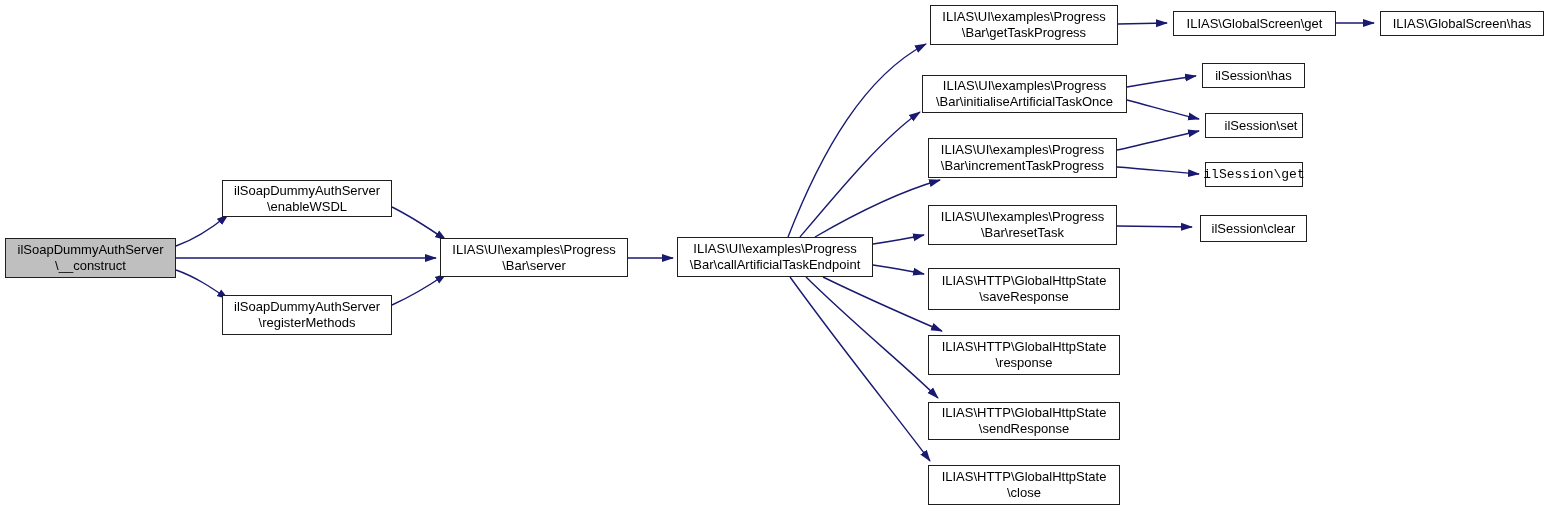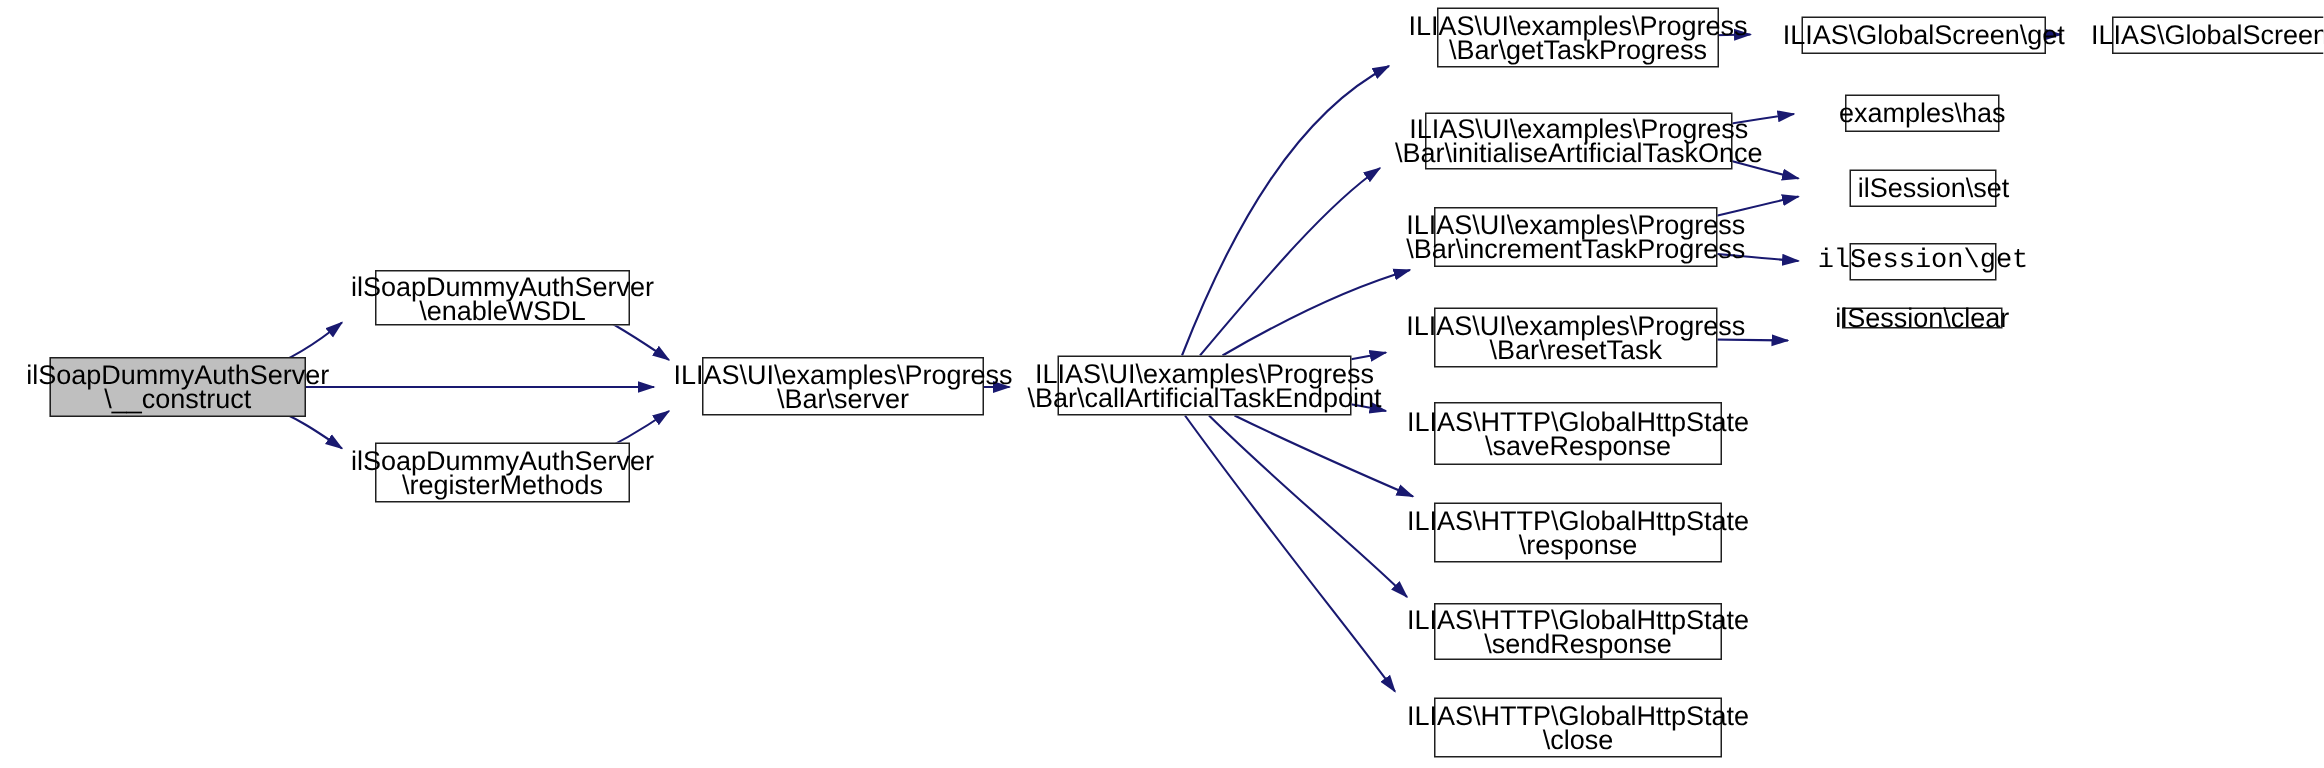--- a/index.html
+++ b/index.html
@@ -7,21 +7,21 @@
     position:relative;width:1549px;height:512px;background:#ffffff;
     font-family:"Liberation Sans",sans-serif;overflow:hidden;
   }
   svg.edge-layer{position:absolute;left:0;top:0;width:1549px;height:512px;}
   .edge{fill:none;stroke:#191970;stroke-width:1.4px;}
   .node{
     position:absolute;box-sizing:border-box;
     border:1.5px solid #1f1f1f;background:#ffffff;color:#000000;
     display:flex;align-items:center;justify-content:center;
     text-align:center;white-space:pre-line;
-    font-size:18px;line-height:16px;cursor:pointer;margin-left:28px;
+    font-size:13px;line-height:16px;cursor:pointer;
   }
   .node.hl{background:#bfbfbf;cursor:default;}
   .node.small{line-height:13px;}
 </style>
 </head>
 <body>
 
 <div class="canvas">
 
   <svg class="edge-layer" width="1549" height="512" viewBox="0 0 1549 512" xmlns="http://www.w3.org/2000/svg">
@@ -89,21 +89,21 @@
   <div class="node" style="left:928px;top:402px;width:192px;height:38px;">ILIAS\HTTP\GlobalHttpState
 \sendResponse</div>
 
   <div class="node" style="left:928px;top:465px;width:192px;height:40px;">ILIAS\HTTP\GlobalHttpState
 \close</div>
 
   <div class="node small" style="left:1380px;top:11px;width:164px;height:25px;">ILIAS\GlobalScreen\has</div>
 
   <div class="node small" style="left:1173px;top:11px;width:163px;height:25px;">ILIAS\GlobalScreen\get</div>
 
-  <div class="node small" style="left:1202px;top:63px;width:103px;height:25px;">examples\has</div>
+  <div class="node small" style="left:1202px;top:63px;width:103px;height:25px;">ilSession\has</div>
 
   <div class="node small" style="left:1205px;top:113px;width:98px;height:25px;padding-left:14px;">ilSession\set</div>
 
   <div class="node small" style="left:1205px;top:162px;width:98px;height:25px;font-family:Liberation Mono, monospace;">ilSession\get</div>
 
-  <div class="node small" style="left:1200px;top:205px;width:107px;height:14px;">ilSession\clear</div>
+  <div class="node small" style="left:1200px;top:215px;width:107px;height:27px;">ilSession\clear</div>
 
 </div>
 
 </body></html>

